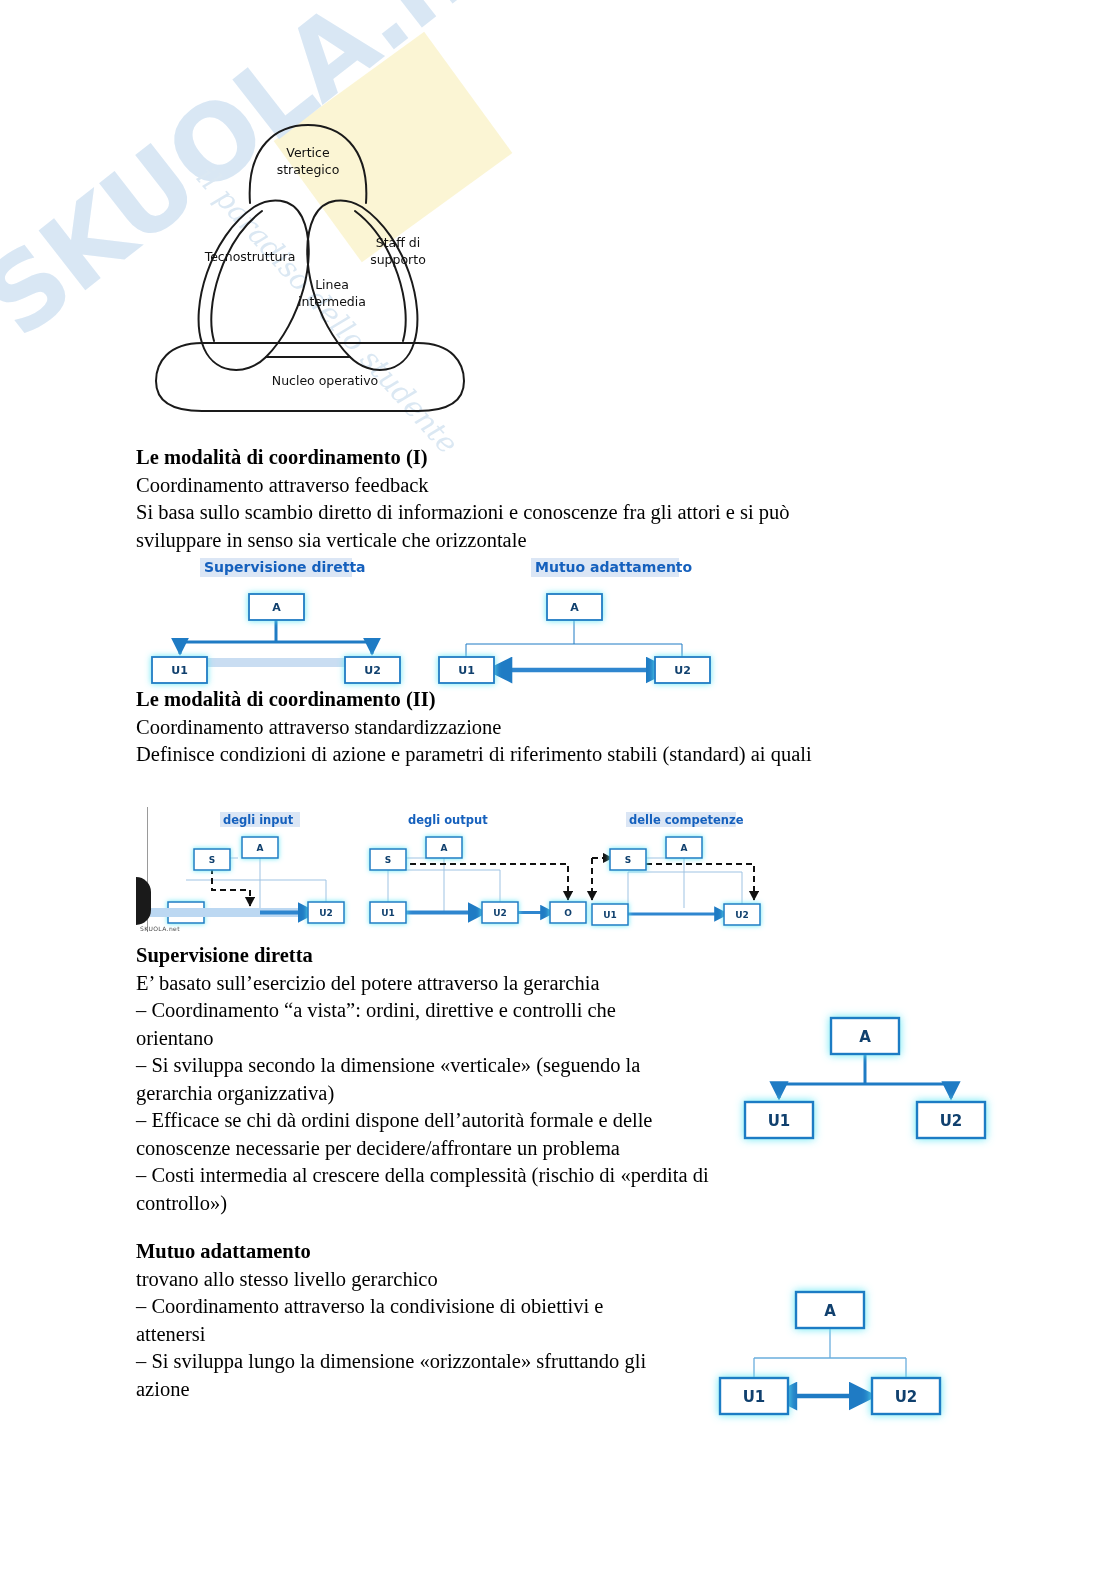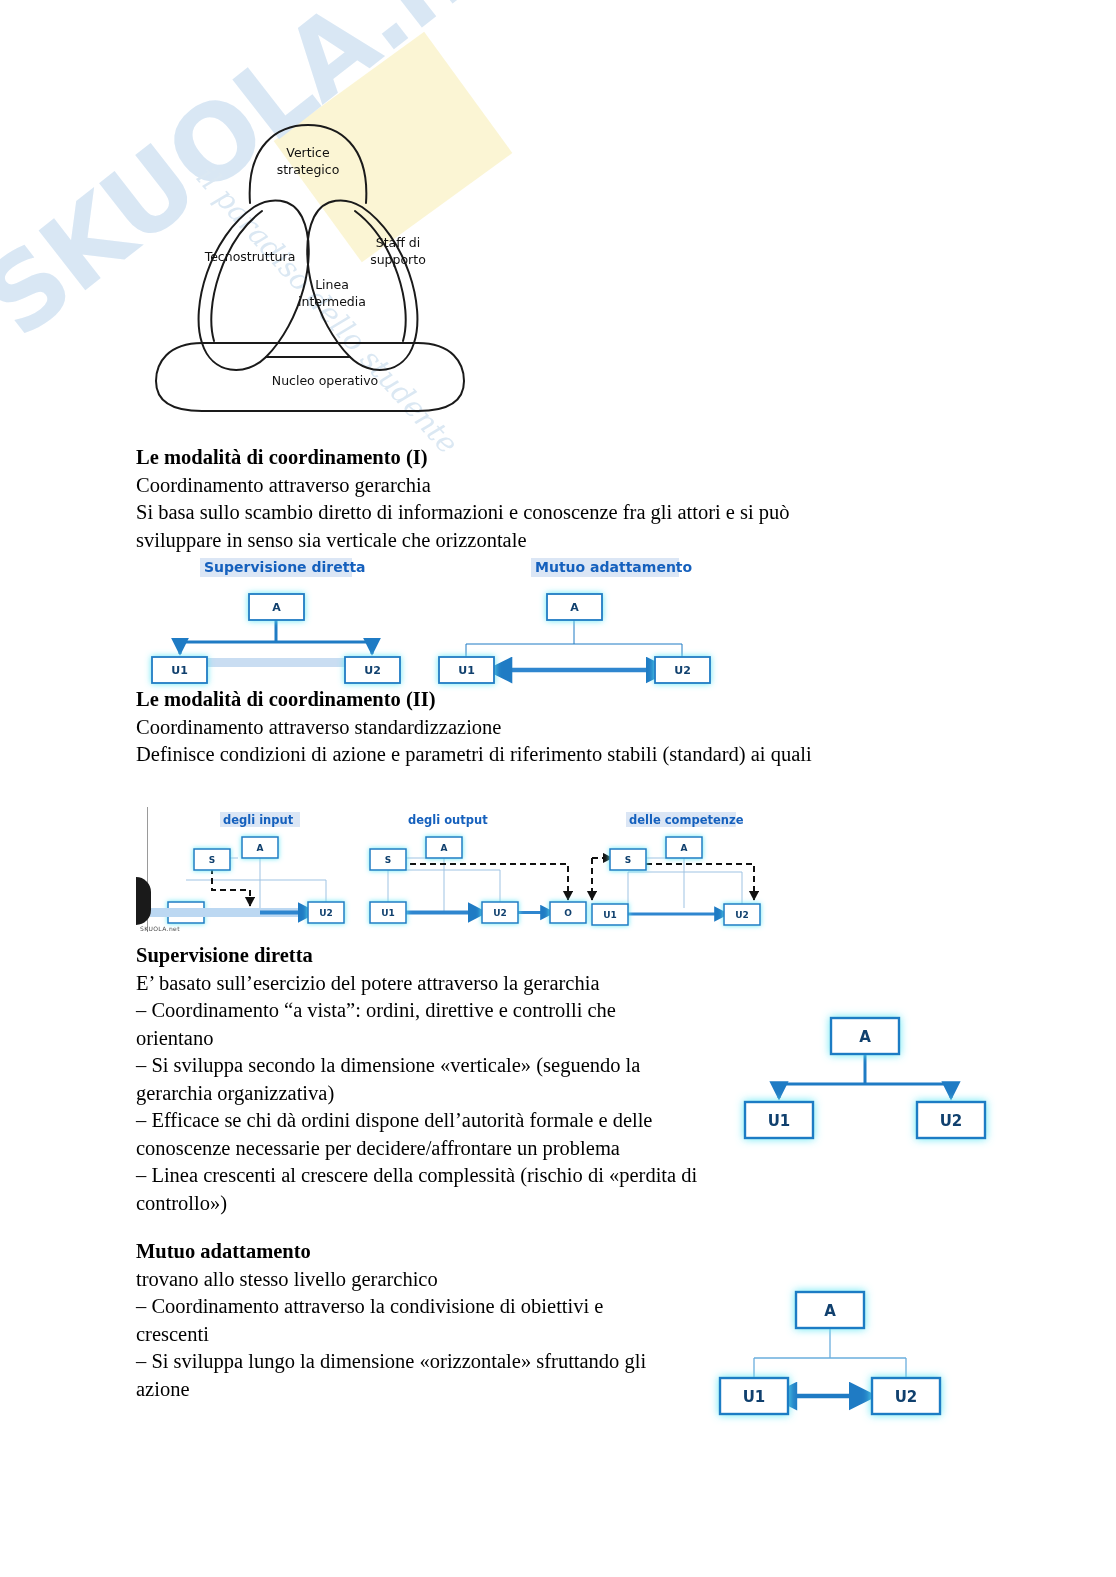--- a/index.html
+++ b/index.html
@@ -168,21 +168,21 @@
       <text x="248" y="169" text-anchor="middle">supporto</text>
       <text x="182" y="194" text-anchor="middle">Linea</text>
       <text x="182" y="211" text-anchor="middle">intermedia</text>
       <text x="175" y="290" text-anchor="middle">Nucleo operativo</text>
     </g>
   </svg>
 </div>
 
 <div class="txt" style="top:444px;">
   <div class="h">Le modalità di coordinamento (I)</div>
-  <div class="ln">Coordinamento attraverso gerarchia</div>
+  <div class="ln">Coordinamento attraverso feedback</div>
   <div class="ln">Si basa sullo scambio diretto di informazioni e conoscenze fra gli attori e si può</div>
   <div class="ln">sviluppare in senso sia verticale che orizzontale</div>
 </div>
 
 <div class="flow" style="left:136px; top:556px;">
   <svg width="600" height="120" viewBox="0 0 600 120" xmlns="http://www.w3.org/2000/svg">
     <defs>
       <filter id="glow" x="-60%" y="-60%" width="220%" height="220%">
         <feDropShadow dx="0" dy="0" stdDeviation="3.2" flood-color="#5de7f5" flood-opacity="0.95"></feDropShadow>
       </filter>
@@ -357,21 +357,21 @@
 
 <div class="txt narrow" style="top:942px;">
   <div class="h">Supervisione diretta</div>
   <div class="ln">E’ basato sull’esercizio del potere attraverso la gerarchia</div>
   <div class="ln">– Coordinamento “a vista”: ordini, direttive e controlli che</div>
   <div class="ln">orientano</div>
   <div class="ln">– Si sviluppa secondo la dimensione «verticale» (seguendo la</div>
   <div class="ln">gerarchia organizzativa)</div>
   <div class="ln">– Efficace se chi dà ordini dispone dell’autorità formale e delle</div>
   <div class="ln">conoscenze necessarie per decidere/affrontare un problema</div>
-  <div class="ln">– Linea crescenti al crescere della complessità (rischio di «perdita di</div>
+  <div class="ln">– Costi intermedia al crescere della complessità (rischio di «perdita di</div>
   <div class="ln">controllo»)</div>
 </div>
 
 <div class="flow" style="left:735px; top:998px;">
   <svg width="260" height="150" viewBox="0 0 260 150" xmlns="http://www.w3.org/2000/svg">
     <defs>
       <filter id="glow3" x="-60%" y="-60%" width="220%" height="220%">
         <feDropShadow dx="0" dy="0" stdDeviation="4" flood-color="#5de7f5" flood-opacity="0.95"></feDropShadow>
       </filter>
       <marker id="arrC" markerWidth="8" markerHeight="8" refX="5.6" refY="3.2" orient="auto">
@@ -394,21 +394,21 @@
     <text class="box-txt" x="130" y="38.5" font-size="15">A</text>
     <text class="box-txt" x="44" y="122.5" font-size="15">U1</text>
     <text class="box-txt" x="216" y="122.5" font-size="15">U2</text>
   </svg>
 </div>
 
 <div class="txt narrow" style="top:1238px;">
   <div class="h">Mutuo adattamento</div>
   <div class="ln">trovano allo stesso livello gerarchico</div>
   <div class="ln">– Coordinamento attraverso la condivisione di obiettivi e</div>
-  <div class="ln">crescenti</div>
+  <div class="ln">attenersi</div>
   <div class="ln">– Si sviluppa lungo la dimensione «orizzontale» sfruttando gli</div>
   <div class="ln">azione</div>
 </div>
 
 <div class="flow" style="left:712px; top:1272px;">
   <svg width="250" height="150" viewBox="0 0 250 150" xmlns="http://www.w3.org/2000/svg">
     <defs>
       <filter id="glow4" x="-60%" y="-60%" width="220%" height="220%">
         <feDropShadow dx="0" dy="0" stdDeviation="4" flood-color="#5de7f5" flood-opacity="0.95"></feDropShadow>
       </filter>

